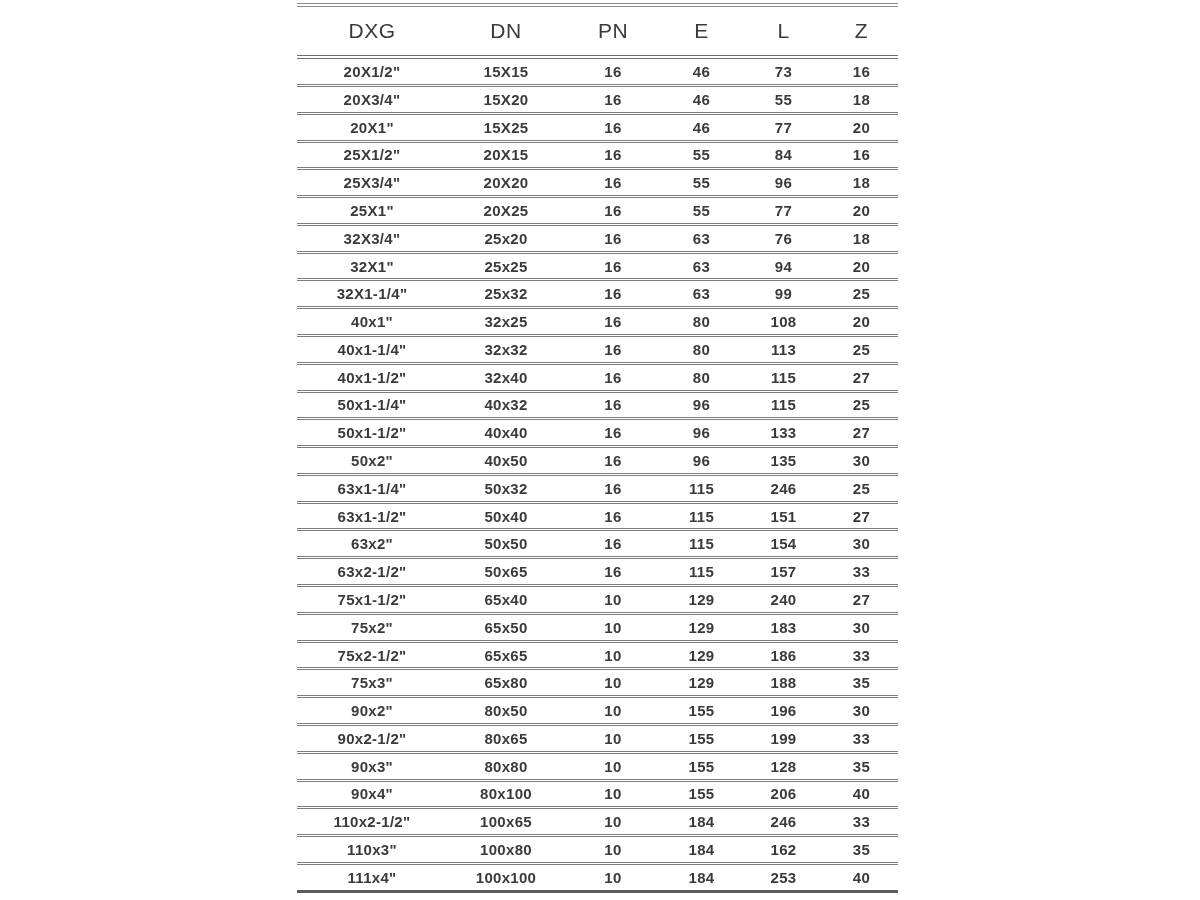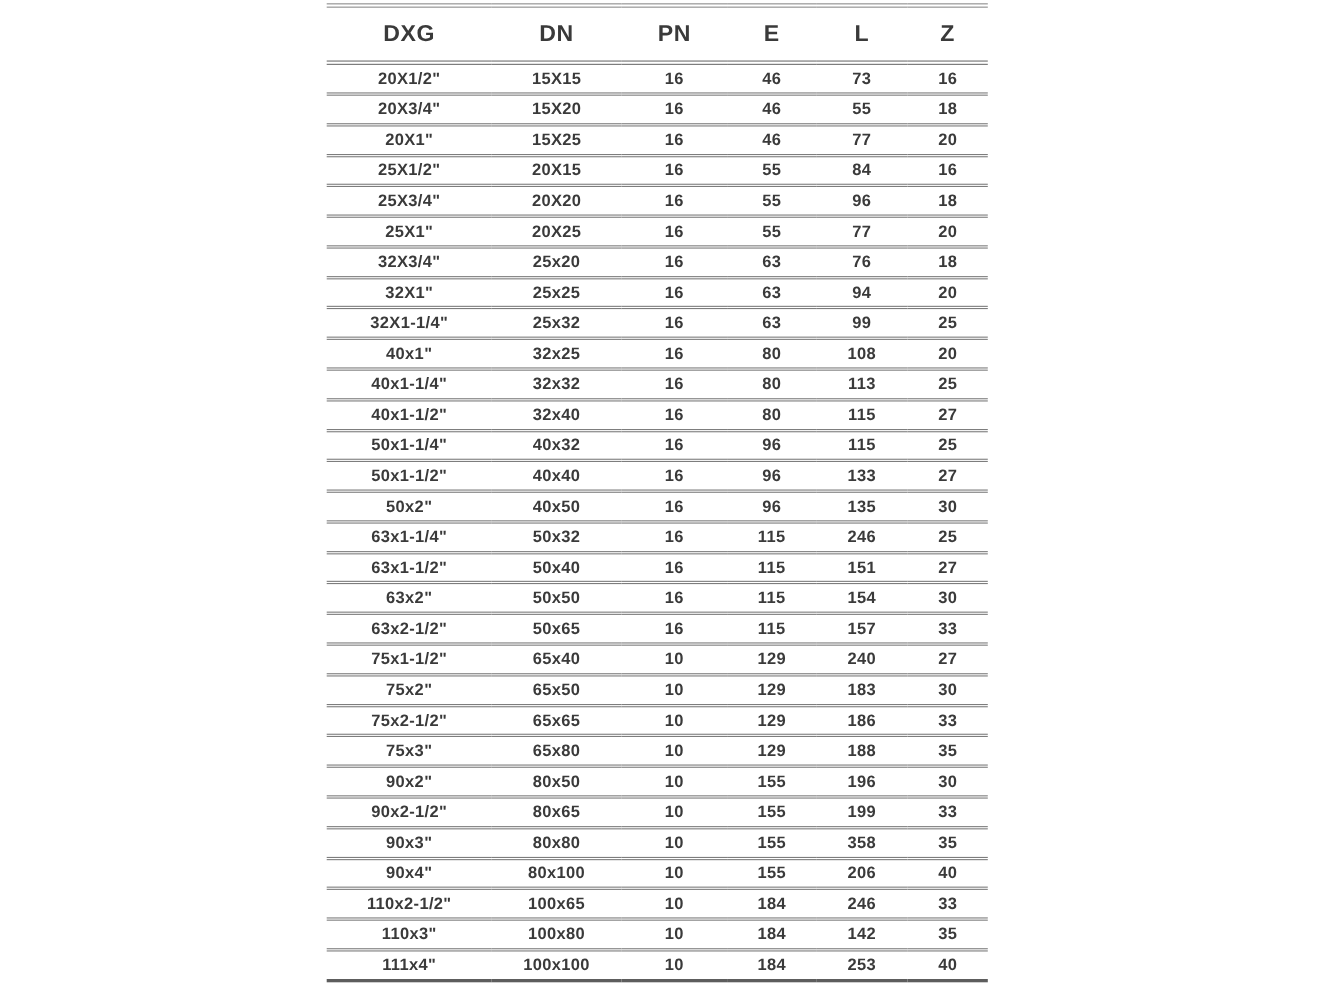--- a/index.html
+++ b/index.html
@@ -38,21 +38,21 @@
   col.c1 { width: 118px; }
   col.c2 { width: 96px; }
   col.c3 { width: 81px; }
   col.c4 { width: 83px; }
   col.c5 { width: 73px; }
 
   
   thead tr { height: 52px; }
   thead th {
     font-size: 21px;
-    font-weight: 700;
+    font-weight: 400;
     letter-spacing: 0.5px;
     border-top: 4px double #8c8c8c;
     border-bottom: 4px double #6f6f6f;
   }
   
   tbody td {
     font-size: 15px;
     font-weight: 700;
     letter-spacing: 0.3px;
     border-top: 3px double #7d7d7d;
@@ -282,21 +282,21 @@
     <td>10</td>
     <td>155</td>
     <td>199</td>
     <td>33</td>
   </tr>
         <tr>
     <td>90x3"</td>
     <td>80x80</td>
     <td>10</td>
     <td>155</td>
-    <td>358</td>
+    <td>128</td>
     <td>35</td>
   </tr>
         <tr>
     <td>90x4"</td>
     <td>80x100</td>
     <td>10</td>
     <td>155</td>
     <td>206</td>
     <td>40</td>
   </tr>
@@ -306,21 +306,21 @@
     <td>10</td>
     <td>184</td>
     <td>246</td>
     <td>33</td>
   </tr>
         <tr>
     <td>110x3"</td>
     <td>100x80</td>
     <td>10</td>
     <td>184</td>
-    <td>142</td>
+    <td>162</td>
     <td>35</td>
   </tr>
         <tr>
     <td>111x4"</td>
     <td>100x100</td>
     <td>10</td>
     <td>184</td>
     <td>253</td>
     <td>40</td>
   </tr>

